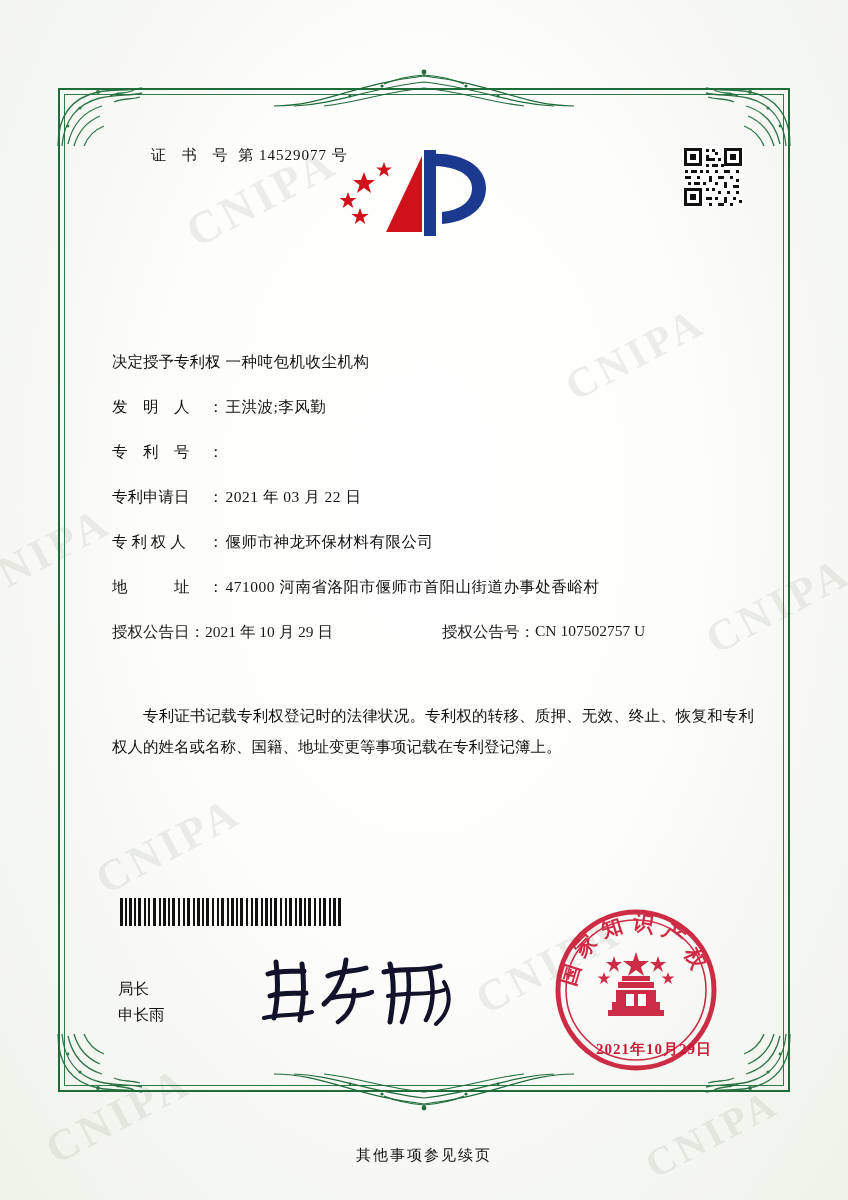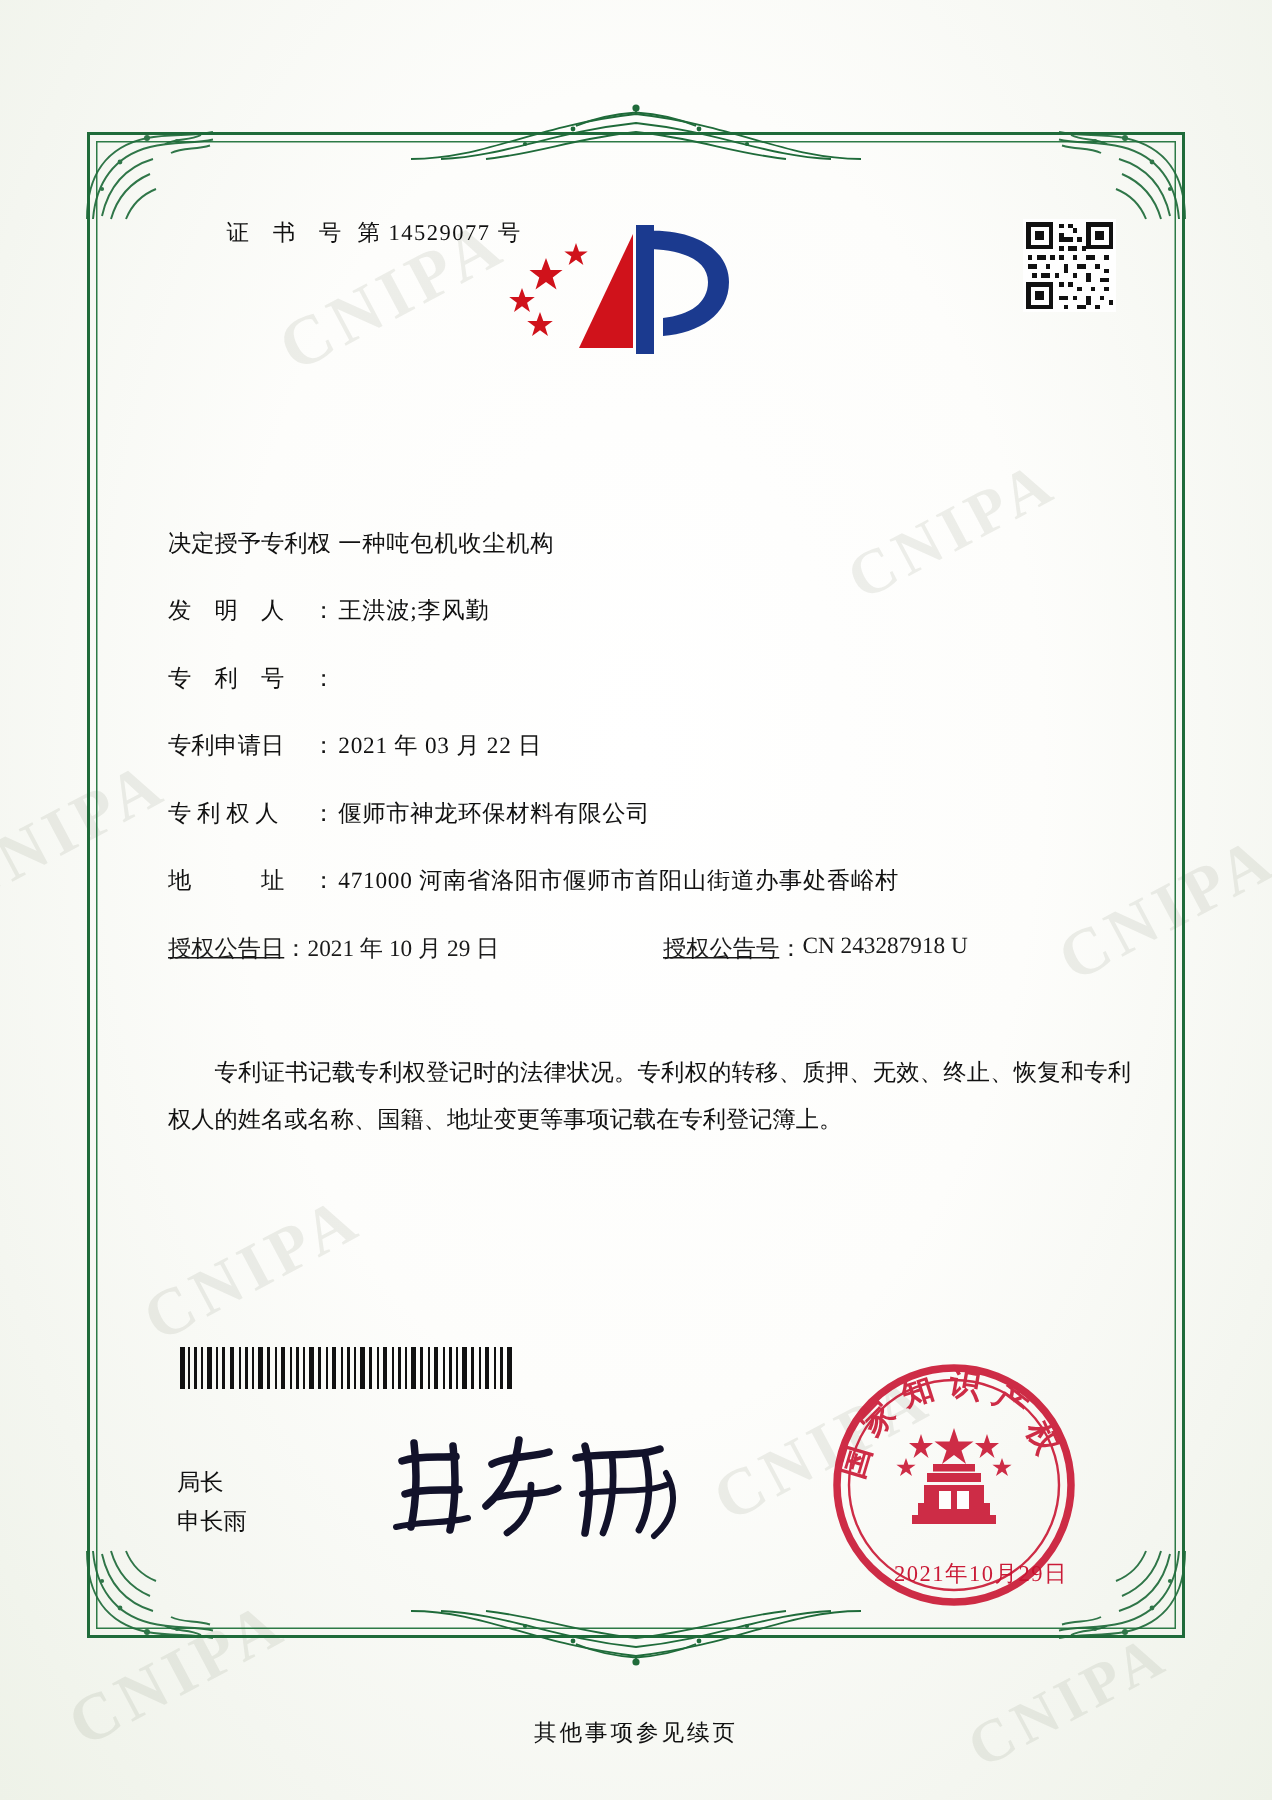--- a/index.html
+++ b/index.html
@@ -142,21 +142,21 @@
   .field-value.mono-ish { letter-spacing: 1px; }
 
   .row-twocol {
     display: flex;
     align-items: baseline;
     font-size: 15.5px;
     margin-bottom: 6px;
   }
   .col-a { width: 330px; flex: 0 0 330px; display: flex; }
   .col-b { flex: 1; display: flex; }
-  .col-label { white-space: nowrap; text-decoration: underline; }
+  .col-label { white-space: nowrap; }
 
   
   .paragraphs {
     position: absolute;
     left: 112px; top: 700px;
     width: 642px;
     font-size: 15.5px;
     line-height: 31px;
     color: #111;
     text-align: justify;
@@ -193,20 +193,21 @@
     right: 128px; top: 906px;
     width: 168px; height: 168px;
   }
   .seal-date {
     position: absolute;
     right: 136px; top: 1040px;
     font-size: 15px;
     color: #c8102e;
     letter-spacing: 1px;
     opacity: 0.95;
+    font-weight: bold;
   }
 
   
   .page-footer {
     position: absolute;
     left: 0; right: 0; top: 1096px;
     text-align: center;
     font-size: 15px;
     color: #111;
     letter-spacing: 1px;
@@ -458,21 +459,21 @@
 
     <div class="row-twocol">
       <span class="col-a">
         <span class="col-label">授权公告日</span>
         <span>：</span>
         <span>2021 年 10 月 29 日</span>
       </span>
       <span class="col-b">
         <span class="col-label">授权公告号</span>
         <span>：</span>
-        <span>CN 243287918 U</span>
+        <span>CN 107502757 U</span>
       </span>
     </div>
   </div>
 
   <div class="paragraphs">
     <p>专利证书记载专利权登记时的法律状况。专利权的转移、质押、无效、终止、恢复和专利权人的姓名或名称、国籍、地址变更等事项记载在专利登记簿上。</p>
   </div>
 
   <svg class="barcode" viewBox="0 0 222 28" shape-rendering="crispEdges">
     <g fill="#111">

